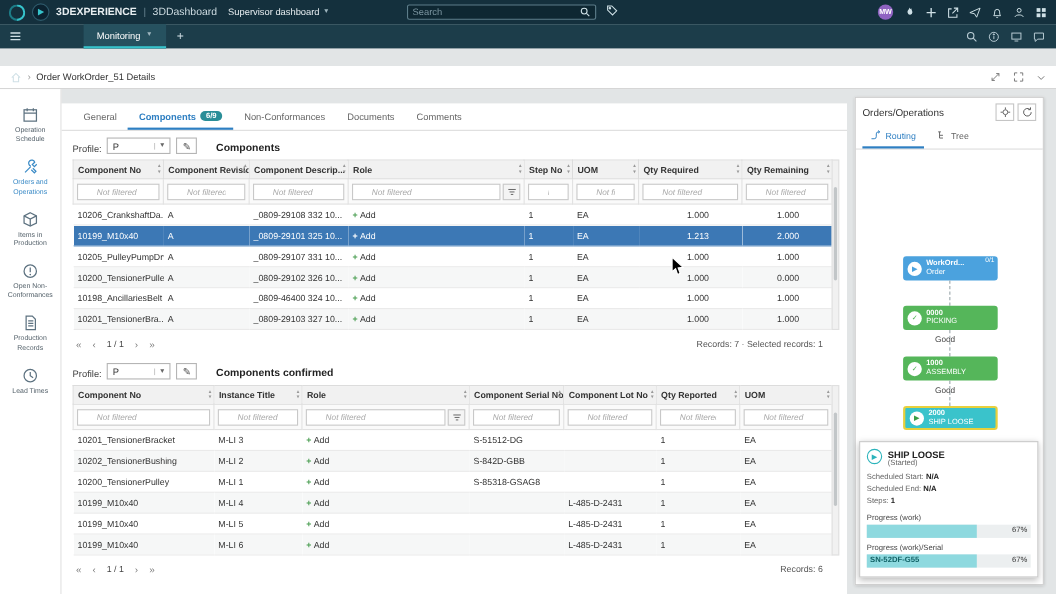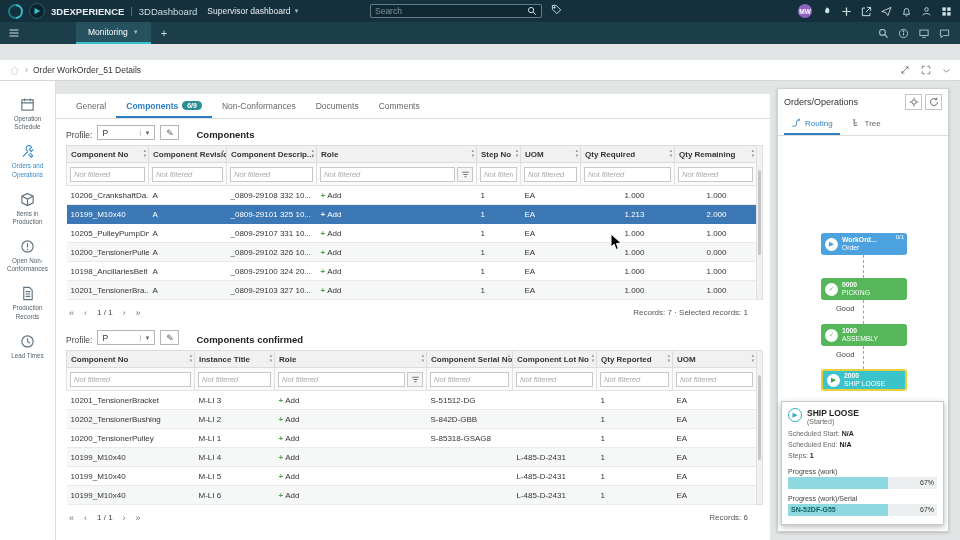--- a/index.html
+++ b/index.html
@@ -62,21 +62,21 @@
   .pselect { width:58px; height:15px; border:1px solid #b5b5b5; background:#fff; display:flex; align-items:center; justify-content:space-between; padding:0 4px; font-size:8.5px; cursor:pointer; }
   .pselect .dd { font-size:6px; color:#666; border-left:1px solid #ccc; padding-left:4px; }
   .pencil-btn { width:19px; height:15px; border:1px solid #b5b5b5; background:#fff; display:flex; align-items:center; justify-content:center; font-size:9px; color:#555; cursor:pointer; }
   .sec-title { font-size:9.5px; font-weight:bold; color:#222; margin-left:12px; }
 
   .tbl-wrap { position:relative; margin-left:10px; width:697px; }
   table { border-collapse:collapse; table-layout:fixed; width:690px; }
   th { background:#f1f1f1; border:1px solid #dcdcdc; font-size:8px; font-weight:bold; color:#333; text-align:left; padding:2px 4px; height:17px; position:relative; cursor:pointer; white-space:nowrap; overflow:hidden; }
   .sort { position:absolute; right:2px; top:3px; display:flex; flex-direction:column; line-height:4.5px; font-size:4.5px; color:#999; }
   .f-row td { background:#fafafa; border:1px solid #e2e2e2; padding:3px; height:23px; }
-  .f-row input { width:100%; height:15px; border:1px solid #c8c8c8; font-size:7.5px; font-style:italic; color:#999; padding:0 3px; font-family:inherit; background:#fff; outline:none; min-width:0; }
+  .f-row input { width:100%; height:15px; border:1px solid #c8c8c8; font-size:7.5px; font-style:italic; color:#999; padding:0 17px; font-family:inherit; background:#fff; outline:none; min-width:0; }
   .f-row input::placeholder { color:#aaa; font-style:italic; }
   .role-filter { display:flex; gap:2px; align-items:center; }
   .fmenu { width:16px; height:15px; border:1px solid #c8c8c8; background:#f4f4f4; display:flex; align-items:center; justify-content:center; flex:none; cursor:pointer; color:#666; }
   tbody tr { height:19px; cursor:pointer; }
   tbody tr:nth-child(even) { background:#f6f7f7; }
   tbody td { border-bottom:1px solid #eaeaea; font-size:8px; color:#333; padding:0 4px; overflow:hidden; white-space:nowrap; }
   tr.selected, tr.selected:nth-child(even) { background:#3c78b5; }
   tr.selected td { color:#fff; border-bottom-color:#3c78b5; }
   tr.selected .plus { color:#fff; }
   .plus { color:#4a9e52; font-weight:bold; margin-right:2px; }
@@ -105,21 +105,21 @@
   .l1 { font-size:6.8px; font-weight:bold; }
   .l2 { font-size:6.8px; }
   .ncount { position:absolute; right:3px; top:1px; font-size:6px; }
   .fnode.order { background:#4ba2de; }
   .fnode.order .nicon { color:#4ba2de; }
   .fnode.done { background:#55b65a; }
   .fnode.done .nicon { color:#55b65a; }
   .fnode.activeop { background:#3ac3cb; border:2px solid #e7d03c; }
   .fnode.activeop .nicon { color:#3a9e45; }
   .connector { position:absolute; left:85px; width:0; border-left:1px dashed #9aa6ab; }
-  .good { position:absolute; left:58px; font-size:7.5px; color:#444; }
+  .good { position:absolute; left:72px; font-size:7.5px; color:#444; }
 
   .rp-tooltip { position:absolute; left:3px; top:312px; width:163px; background:#fff; border:1px solid #c9c9c9; box-shadow:0 2px 6px rgba(0,0,0,.28); padding:6px 6px 8px; z-index:5; }
   .tt-head { display:flex; gap:5px; align-items:flex-start; margin-bottom:4px; }
   .tt-icon { width:14px; height:14px; border-radius:50%; border:1.5px solid #2ab3bb; color:#2ab3bb; font-size:6.5px; display:flex; align-items:center; justify-content:center; flex:none; }
   .tt-title { font-size:8.5px; font-weight:bold; color:#222; }
   .tt-state { font-size:7px; color:#666; }
   .tt-row { font-size:7px; color:#666; line-height:1.55; }
   .tt-row b { color:#222; }
   .tt-plabel { font-size:7px; color:#444; margin-top:6px; }
   .tt-bar { position:relative; height:12px; background:#eceff0; margin-top:2px; }
@@ -465,21 +465,21 @@
               <td>_0809-29102 326 10...</td>
               <td><span><span class="plus">+</span><span>Add</span></span></td>
               <td>1</td>
               <td>EA</td>
               <td class="num">1.000</td>
               <td class="num">0.000</td>
             </tr>
             <tr>
               <td>10198_AncillariesBelt</td>
               <td>A</td>
-              <td>_0809-29100 324 20...</td>
+              <td>_0809-46400 324 10...</td>
               <td><span><span class="plus">+</span><span>Add</span></span></td>
               <td>1</td>
               <td>EA</td>
               <td class="num">1.000</td>
               <td class="num">1.000</td>
             </tr>
             <tr>
               <td>10201_TensionerBra...</td>
               <td>A</td>
               <td>_0809-29103 327 10...</td>

